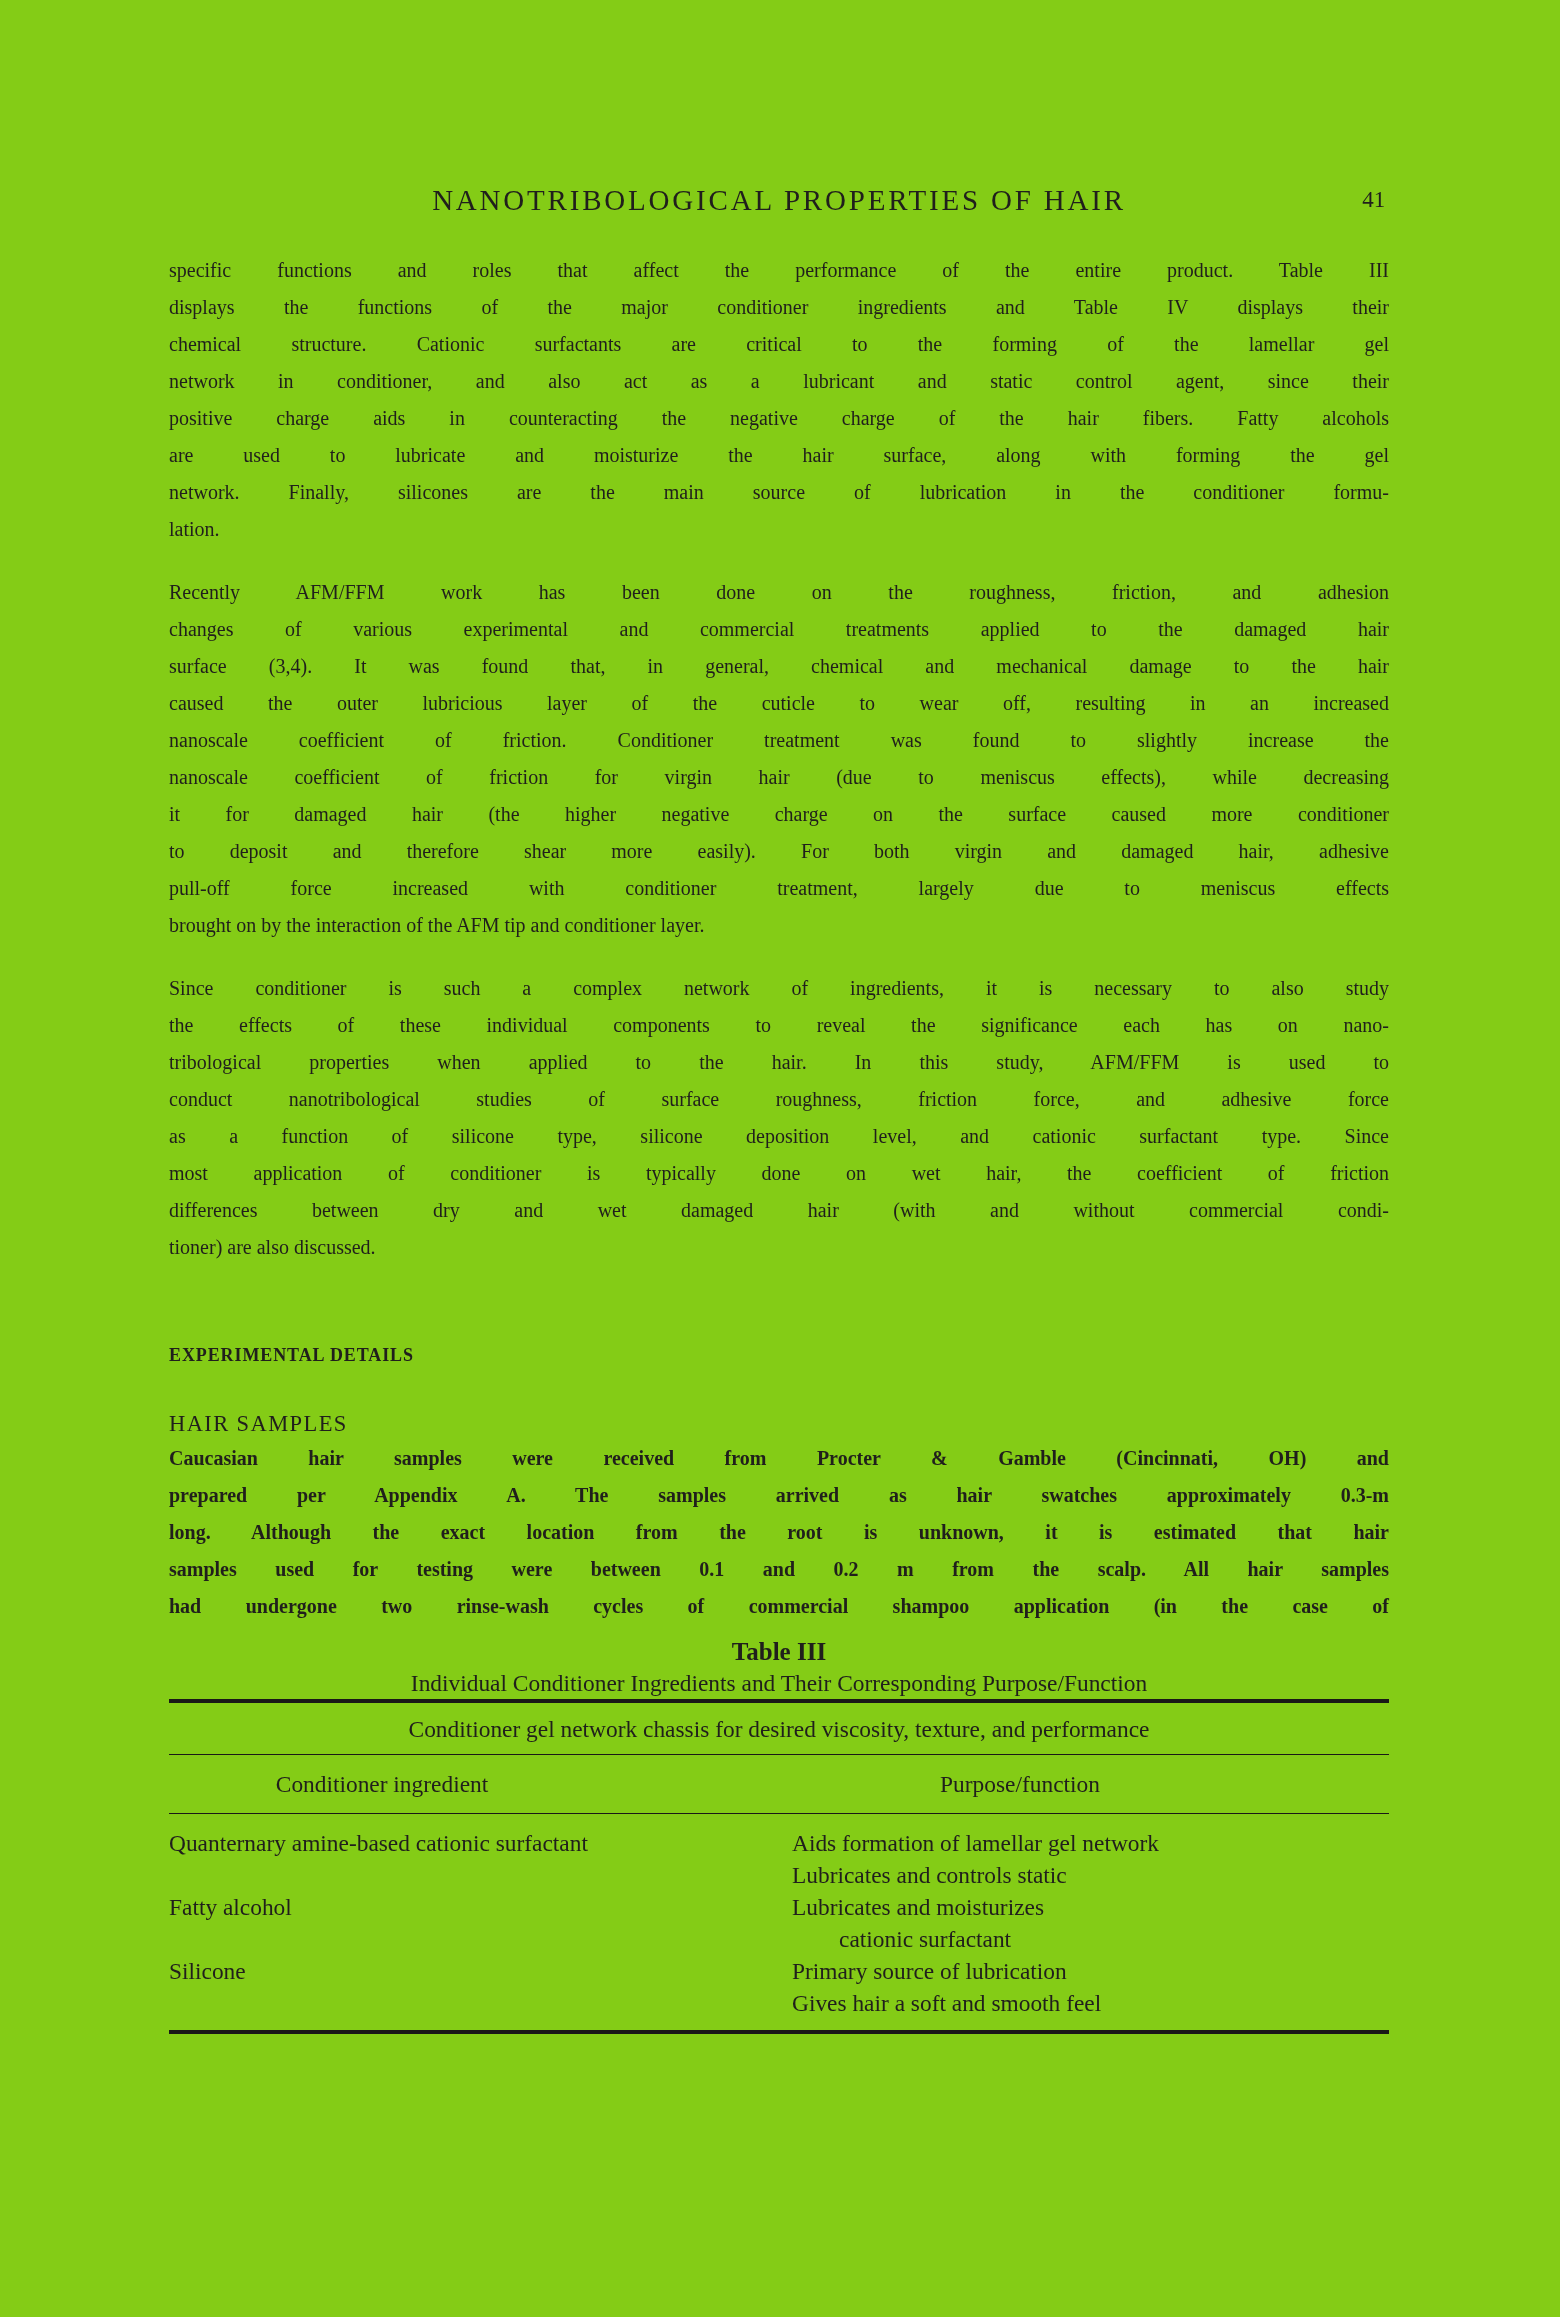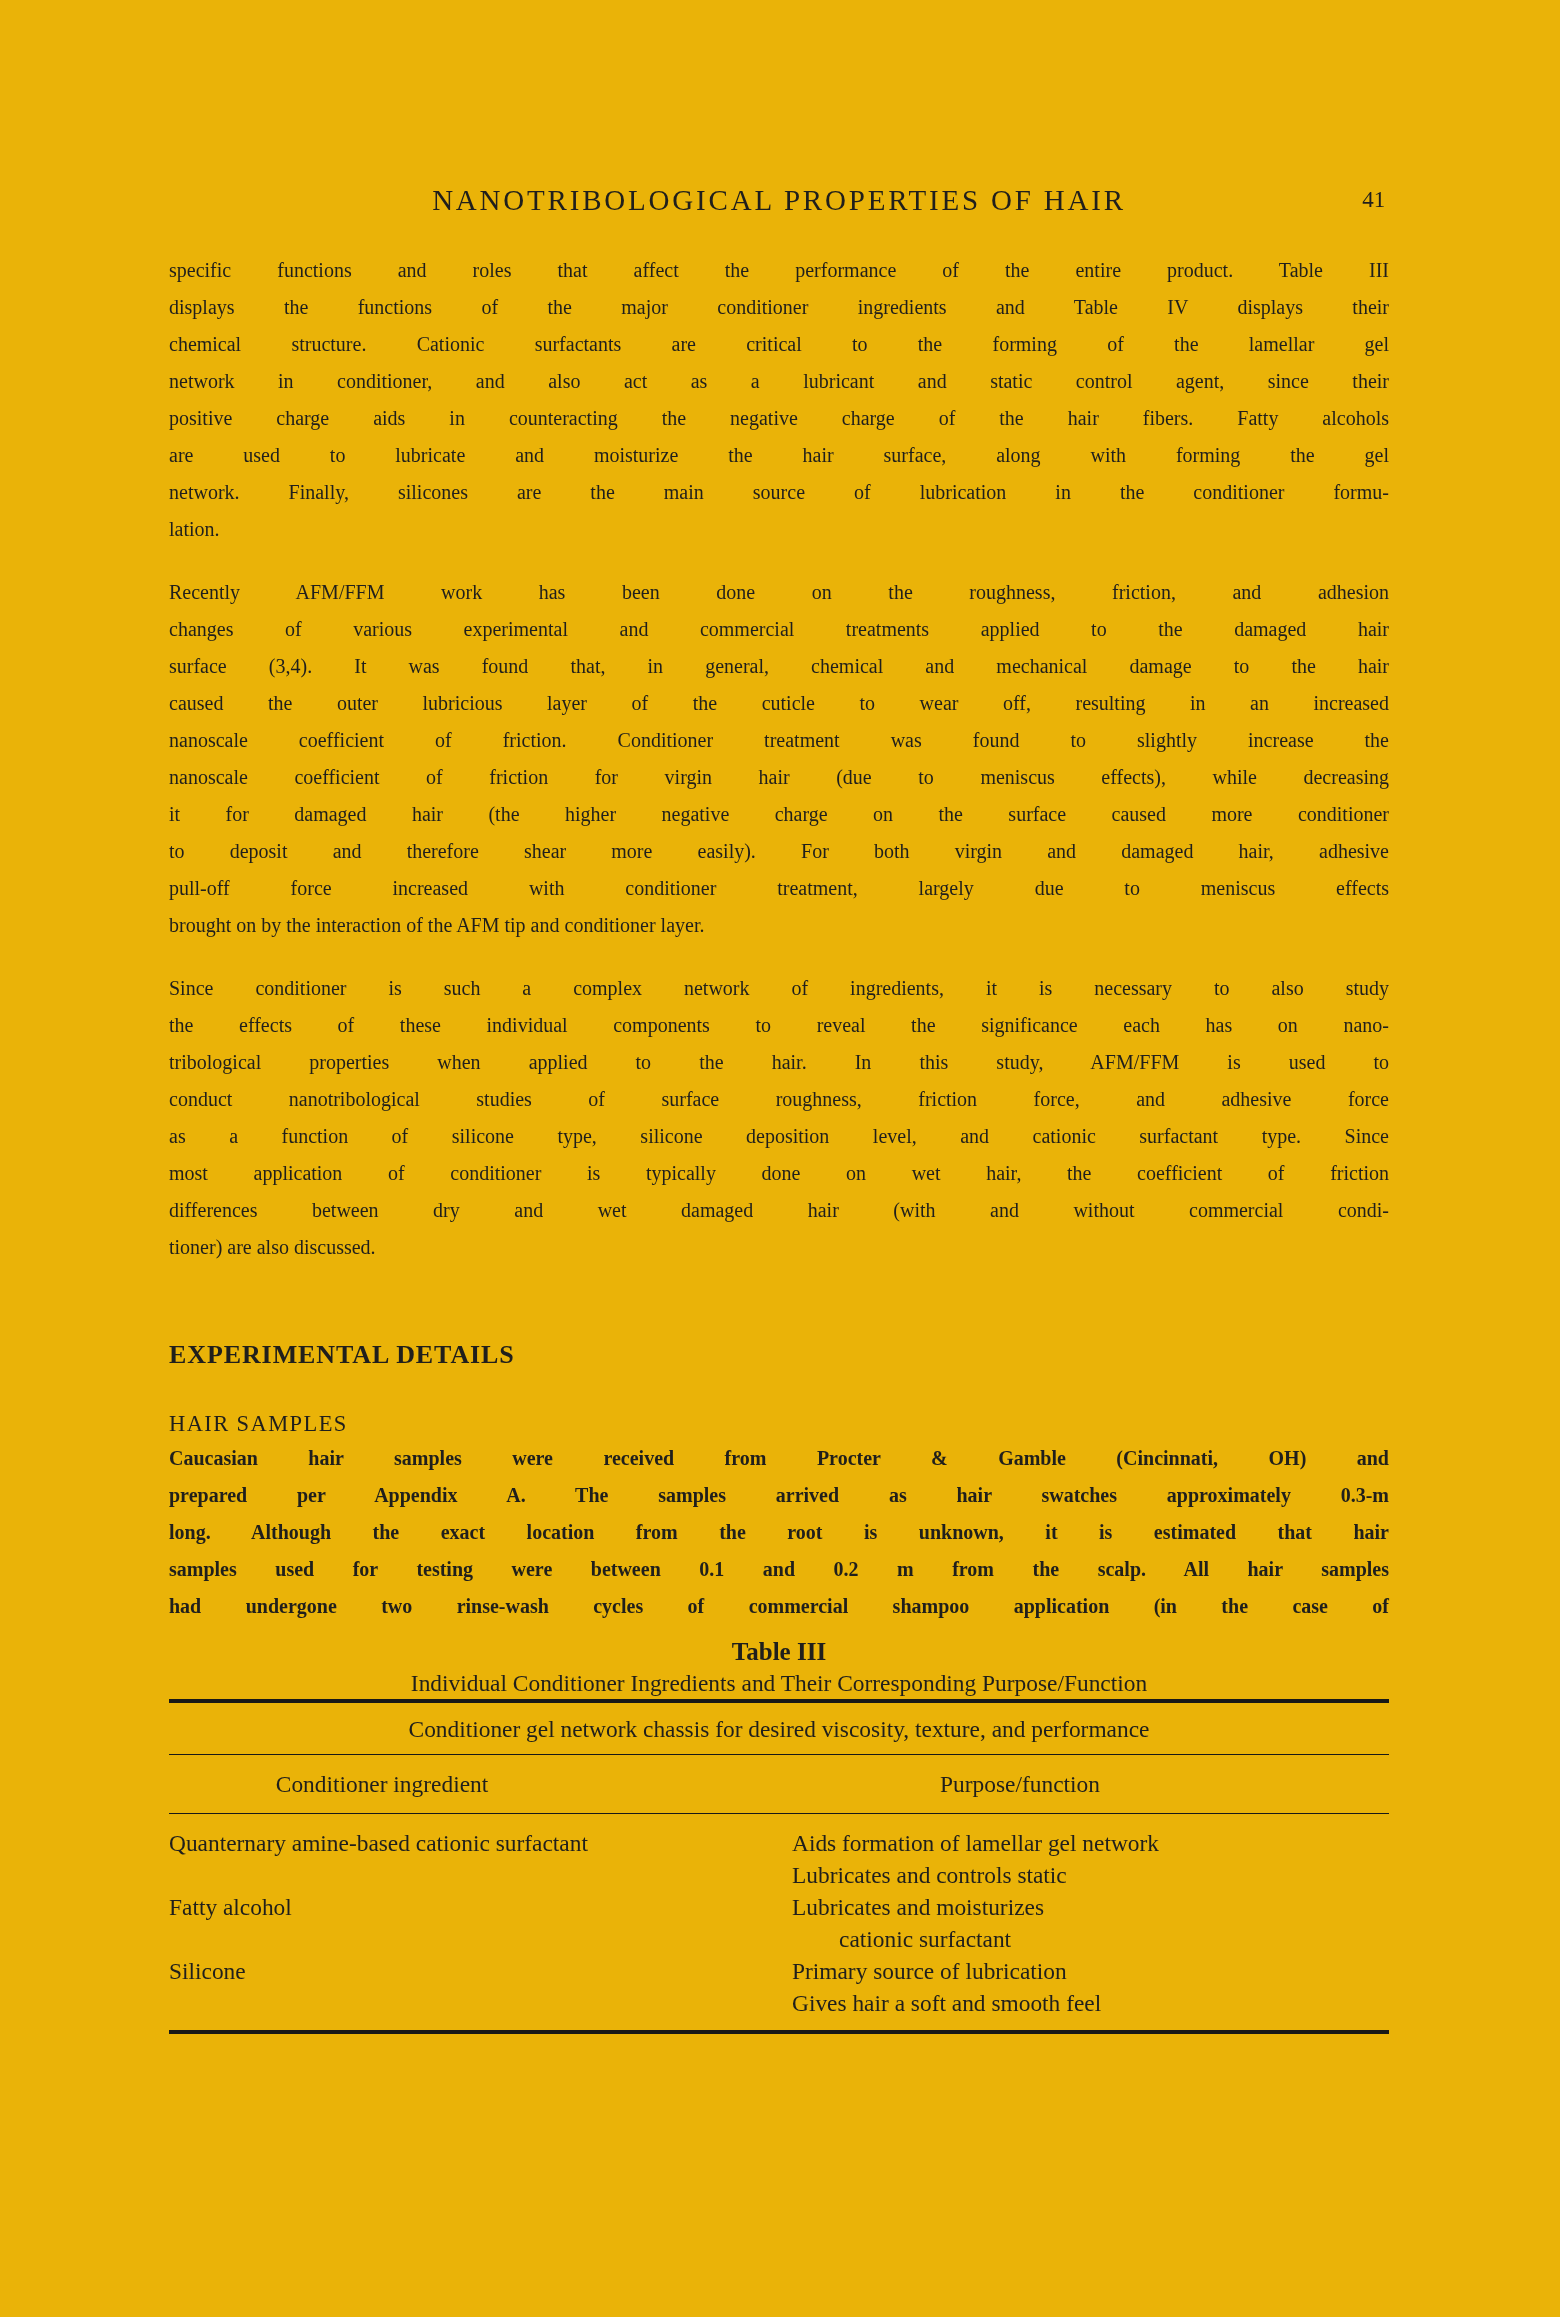--- a/index.html
+++ b/index.html
@@ -1,18 +1,18 @@
 <!DOCTYPE html>
 <html style="font-size:15px"><head>
 <meta charset="utf-8">
 <style>
   html,body { margin:0; padding:0; background:#e8e6e1; }
   .page {
     position:relative; width:1561px; height:2318px;
-    background:#eab308; color:#201f1c;
+    background:#84cc16; color:#201f1c;
     font-family:"Liberation Serif","DejaVu Serif",serif;
     overflow:hidden; margin:0 auto;
   }
   .content { position:absolute; left:169px; top:184px; width:1220px; }
 
   
   .running-head { position:relative; height:32px; margin-bottom:36px; }
   .rh-title {
     display:block; text-align:center; font-size:29px; line-height:32px;
     letter-spacing:2.8px; white-space:nowrap;
@@ -22,21 +22,21 @@
   
   .para { font-size:20px; margin:0 0 26px 0; }
   .para .line {
     line-height:37px; text-align:justify; text-align-last:justify;
     white-space:normal;
   }
   .para .line:last-child { text-align-last:left; }
   .para.cont-para .line:last-child { text-align-last:justify; }
 
   .section-heading {
-    margin-top:73px; font-size:26px; font-weight:bold;
+    margin-top:73px; font-size:18px; font-weight:bold;
     letter-spacing:0.9px; line-height:32px;
   }
   .subsection-heading {
     margin-top:39px; font-size:22.5px; letter-spacing:1.4px; line-height:28px;
   }
   .para.after-sub { margin-top:2px; margin-bottom:0;font-weight:bold; }
 
   
   .table3 { margin-top:12px; font-size:23.4px; }
   .t-title { text-align:center; font-weight:bold; font-size:25px; line-height:30px; }

